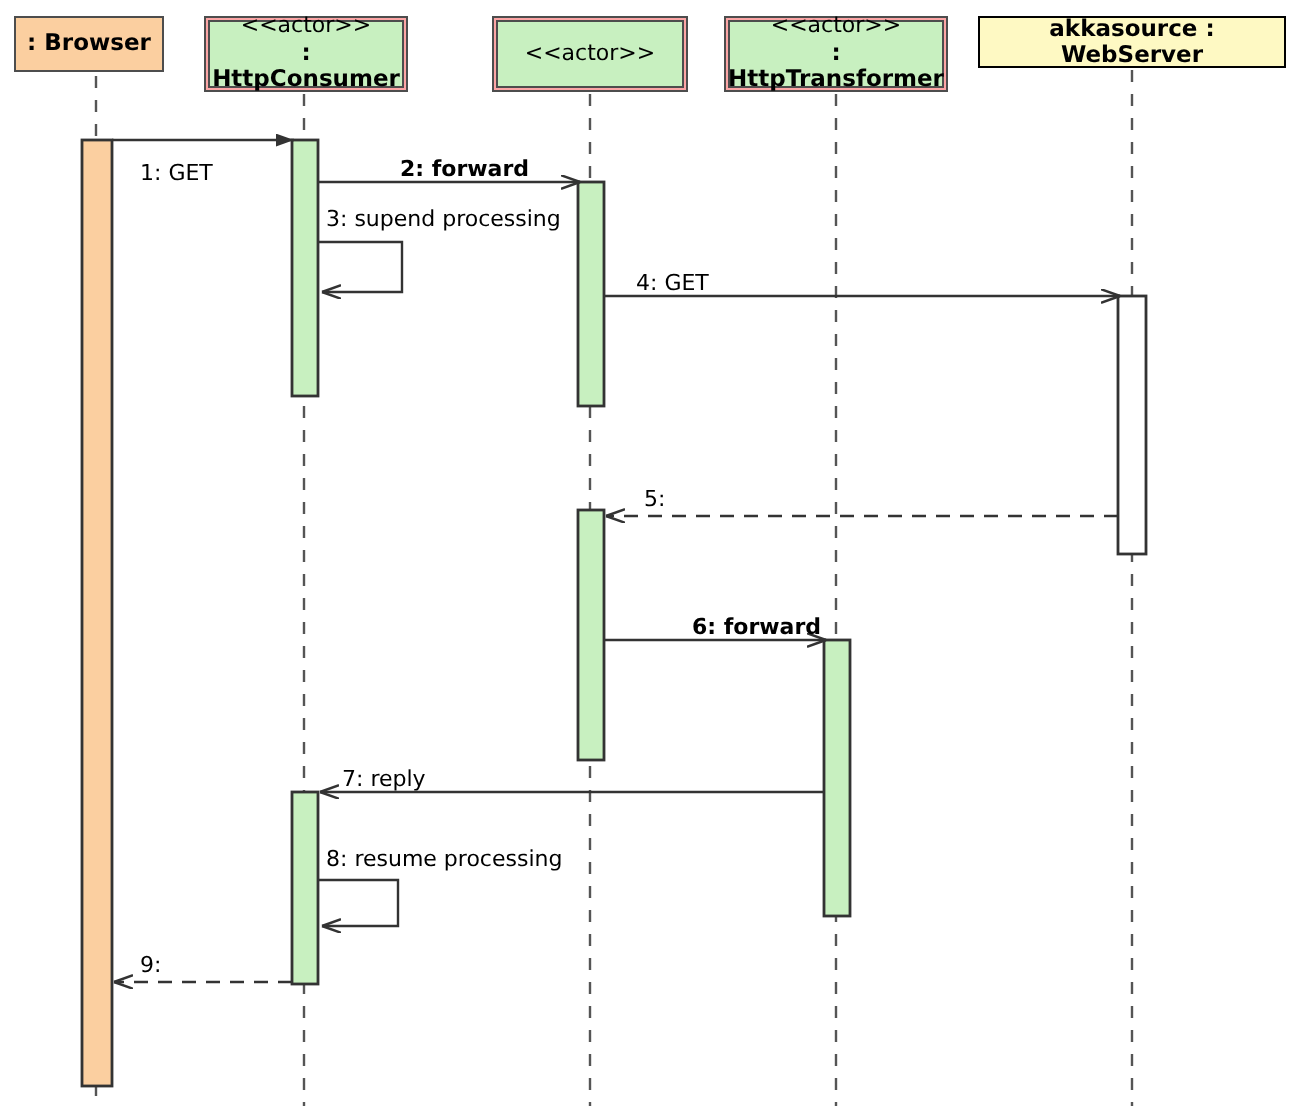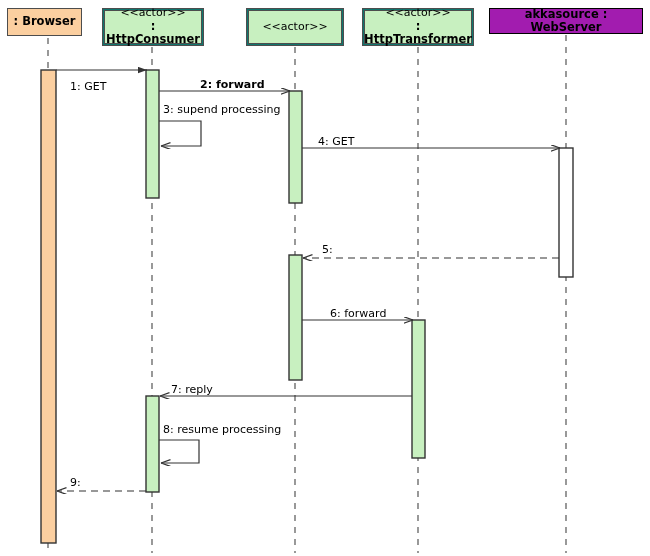--- a/index.html
+++ b/index.html
@@ -19,31 +19,31 @@
     position: absolute;
     left: 0;
     top: 0;
     width: 650px;
     height: 556px;
   }
   .hdr-box {
     position: absolute;
     box-sizing: border-box;
     border: 1px solid #000000;
-    background: #a21caf;
+    background: #fef9c3;
     display: flex;
     flex-direction: column;
     align-items: center;
     justify-content: center;
     text-align: center;
     line-height: 1.15;
   }
   .hdr-box.actor {
     border: 1px solid #4d4d4d;
-    background: #0f766e;
+    background: #fca5a5;
     padding: 1px;
   }
   .hdr-box.actor > .inner {
     box-sizing: border-box;
     width: 100%;
     height: 100%;
     border: 1px solid #4d4d4d;
     background: #c8f0c0;
     display: flex;
     flex-direction: column;
@@ -147,18 +147,18 @@
 
   <div class="hdr-box" style="left:489px; top:8px; width:154px; height:26px;">
     <span class="objname">akkasource : WebServer</span>
   </div>
 
   <span class="msg-label" style="left:70px; top:58px;margin-top:23px;">1: GET</span>
   <span class="msg-label" style="left:200px; top:79px;font-weight:bold;">2: forward</span>
   <span class="msg-label" style="left:163px; top:104px;">3: supend processing</span>
   <span class="msg-label" style="left:318px; top:136px;">4: GET</span>
   <span class="msg-label" style="left:322px; top:244px;">5:</span>
-  <span class="msg-label" style="left:330px; top:308px;">6: forward</span>
+  <span class="msg-label" style="left:346px; top:308px;font-weight:bold;">6: forward</span>
   <span class="msg-label" style="left:171px; top:384px;">7: reply</span>
   <span class="msg-label" style="left:163px; top:424px;">8: resume processing</span>
   <span class="msg-label" style="left:70px; top:477px;">9:</span>
 
 </div>
 
 </body></html>

